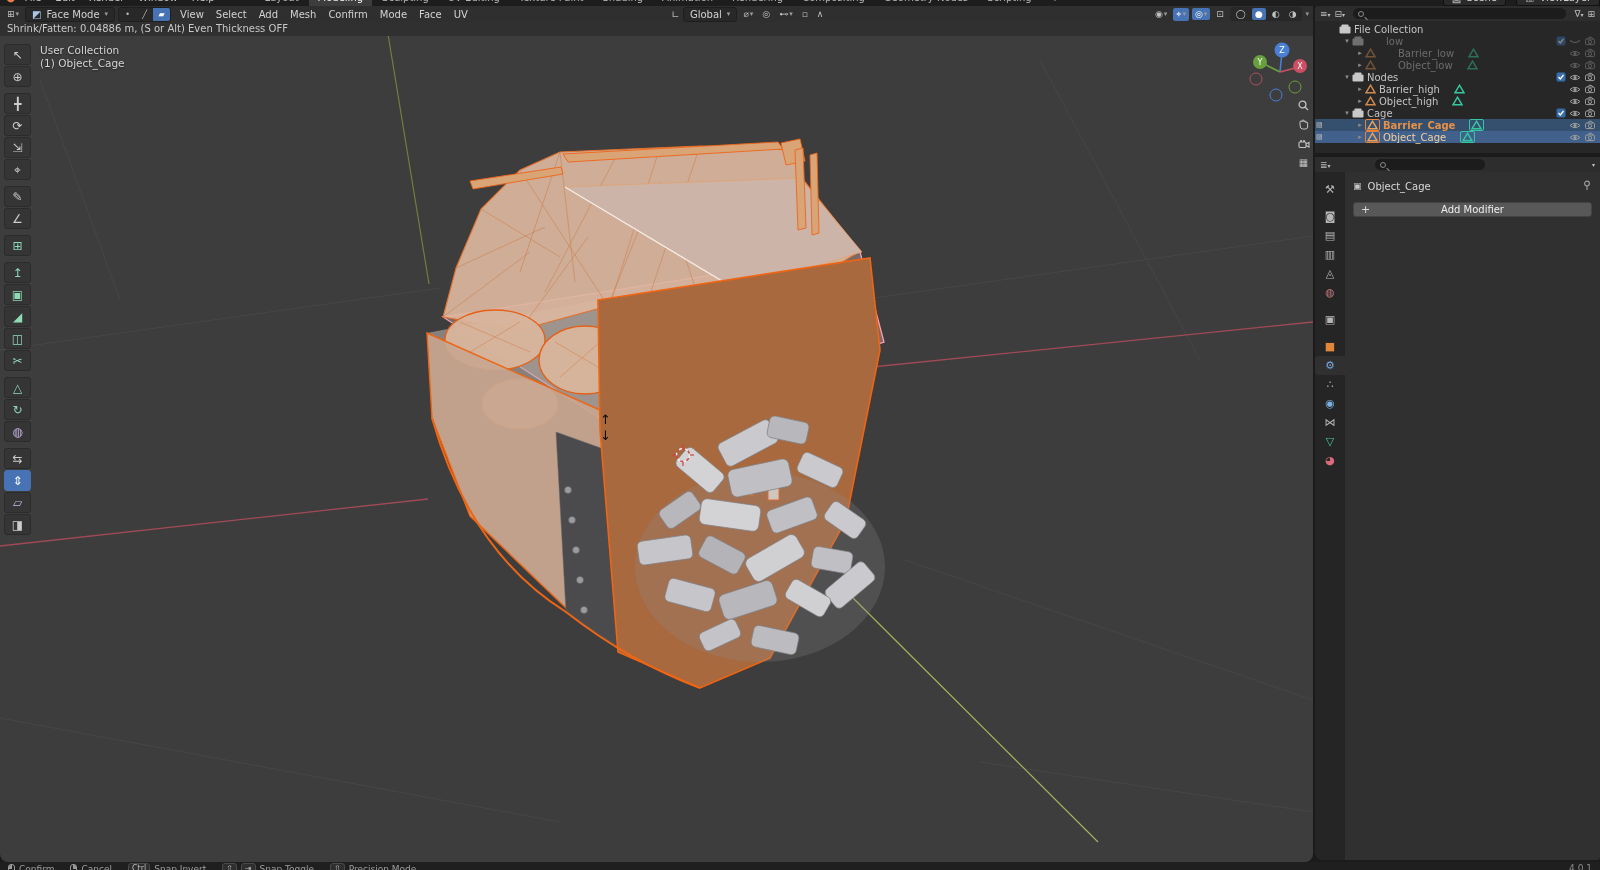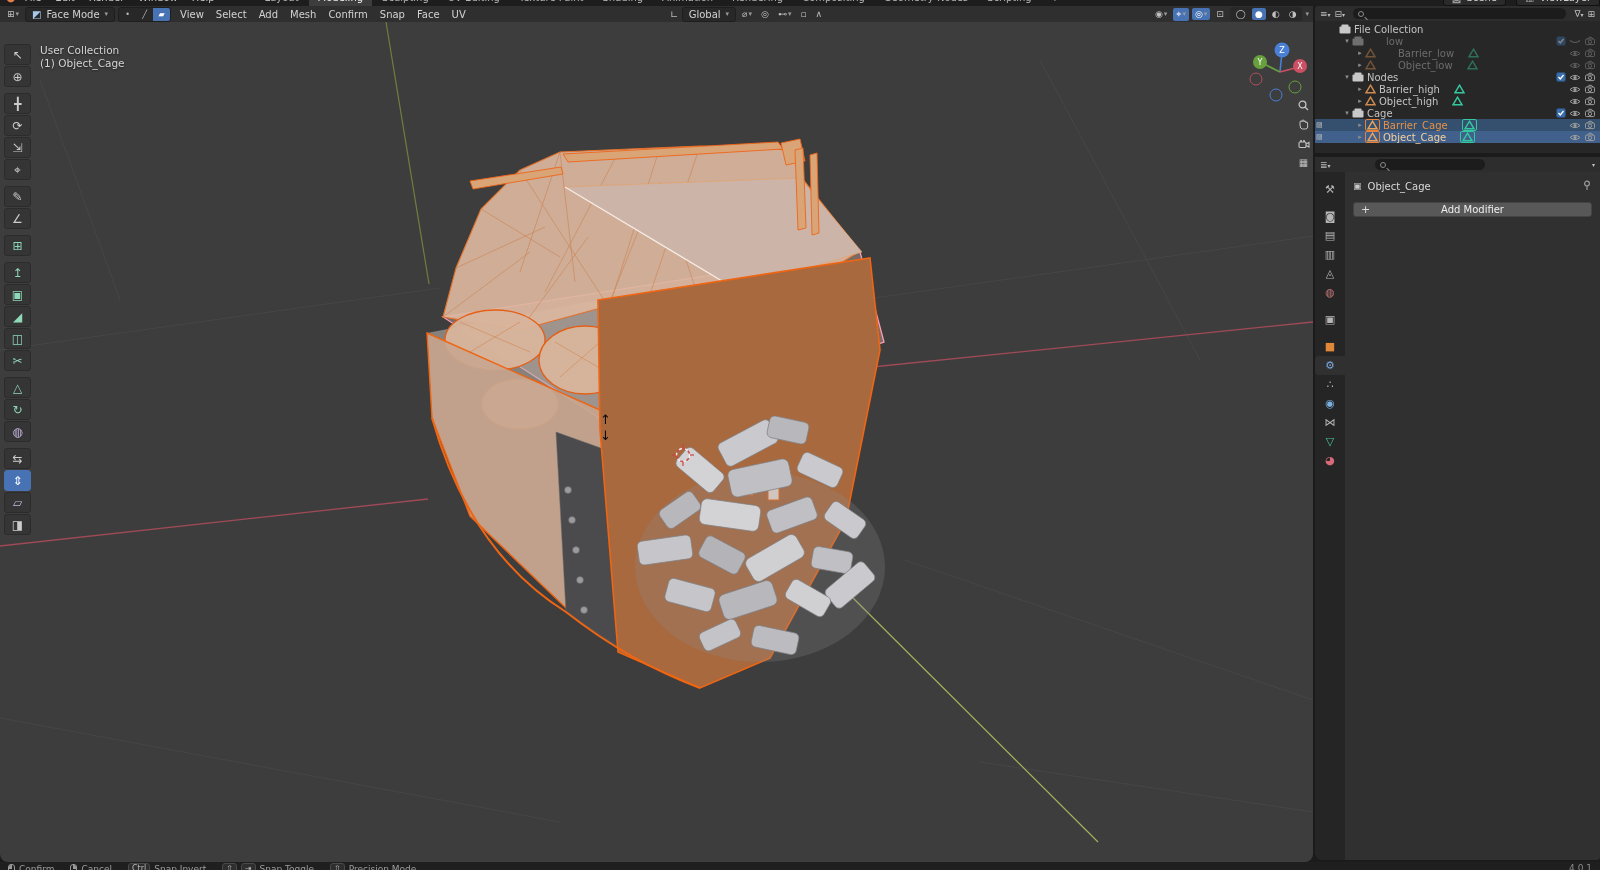--- a/index.html
+++ b/index.html
@@ -43,21 +43,21 @@
   .mag{width:6px;height:6px;border:1.2px solid #8a8a8a;border-radius:50%;position:relative;display:inline-block;}
   .mag::after{content:"";position:absolute;width:4px;height:1.2px;background:#8a8a8a;transform:rotate(45deg);left:5px;top:6px;}
   #rows{padding-top:2px;font-size:10px;}
   .orow{height:12px;display:flex;align-items:center;color:#c3c3c3;position:relative;padding-right:4px;}
   .orow .arrow{width:10px;font-size:7px;color:#8d8d8d;text-align:center;flex:none;}
   .orow .lab{margin-left:3px;}
   .orow.dim .lab{color:#6c6c6c;margin-left:22px;}
   .orow.dim svg{opacity:.45;}
   .orow.sel{background:#35506e;}
   .orow.active{background:#41618c;}
-  .orow .lab.orange{color:#e89045;}
+  .orow .lab.orange{color:#e89045;font-weight:bold;}
   .orow .lab.lightorange{color:#f4cf9d;}
   .orow .right{margin-left:auto;display:flex;align-items:center;gap:3px;width:46px;justify-content:flex-end;flex:none;}
   .gutter{position:absolute;left:1px;top:2px;font-size:7px;color:#bfbfbf;}
   .databox{border:1px solid #35c8a0;border-radius:2px;padding:0 1px;display:flex;align-items:center;}
   .objbox{border:1px solid #e8823a;border-radius:2px;padding:0 1px;display:flex;align-items:center;}
   
   #props{position:absolute;left:1315px;top:157px;width:285px;height:703px;background:#303030;border-radius:0 0 3px 8px;overflow:hidden;}
   #prophead{height:15px;background:#2d2d2d;display:flex;align-items:center;gap:4px;padding:0 5px;color:#bdbdbd;font-size:9px;}
   #propsearch{width:110px;height:11px;background:#1c1c1c;border-radius:6px;display:flex;align-items:center;padding-left:5px;margin-left:40px;}
   #propbody{display:flex;height:688px;}
@@ -133,21 +133,21 @@
       <span class="modebtn">•</span>
       <span class="modebtn">╱</span>
       <span class="modebtn active">▰</span>
     </span>
   <span id="vpmenus" style="display:flex;">
       <span class="menu">View</span>
       <span class="menu">Select</span>
       <span class="menu">Add</span>
       <span class="menu">Mesh</span>
       <span class="menu">Confirm</span>
-      <span class="menu">Snap</span>
+      <span class="menu">Mode</span>
       <span class="menu">Face</span>
       <span class="menu">UV</span>
     </span>
   <span style="flex:1.2;"></span>
   <span class="grp">
     <span style="color:#b8b8b8;">∟</span>
     <span class="dd">
         <span>Global</span>
         <span class="caret">▾</span>
       </span>
@@ -325,20 +325,21 @@
           <line x1="690" y1="433" x2="694" y2="433"></line>
       </g>
     </g>
 
     <g fill="#0b0b0b" font-size="13" font-family="DejaVu Sans">
       <text x="600" y="402">↑</text>
         <text x="600" y="418">↓</text>
     </g>
   </svg>
 
+  <div id="opstrip"><span>Shrink/Fatten: 0.04886 m, (S or Alt) Even Thickness OFF</span></div>
   <div id="vplabels">
     <div>User Collection</div>
     <div>(1) Object_Cage</div>
   </div>
 
   <div id="tools">
       <div class="tool">
         <span style="color:#cdcdcd">↖</span>
       </div>
       <div class="tool">

